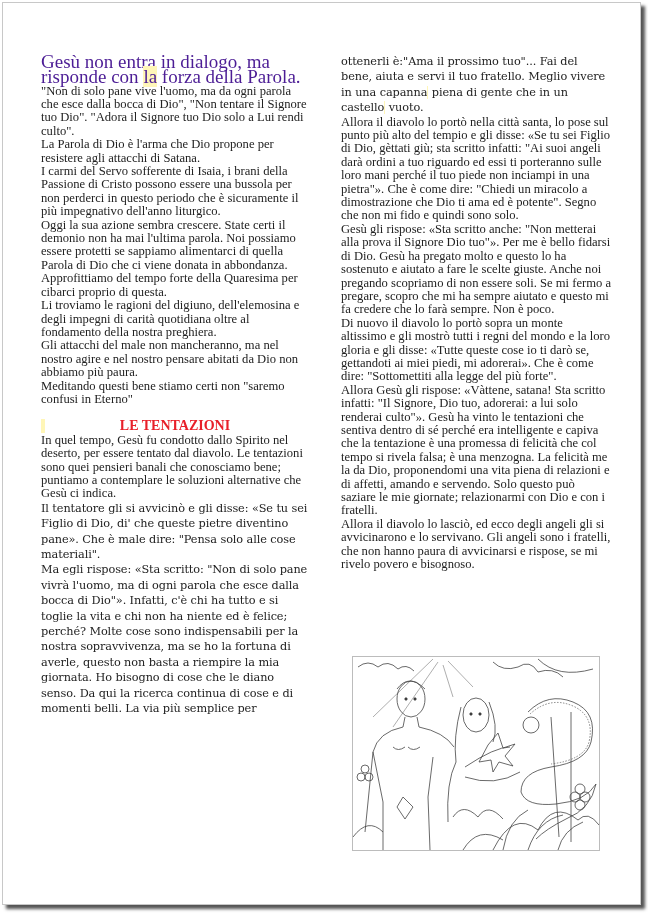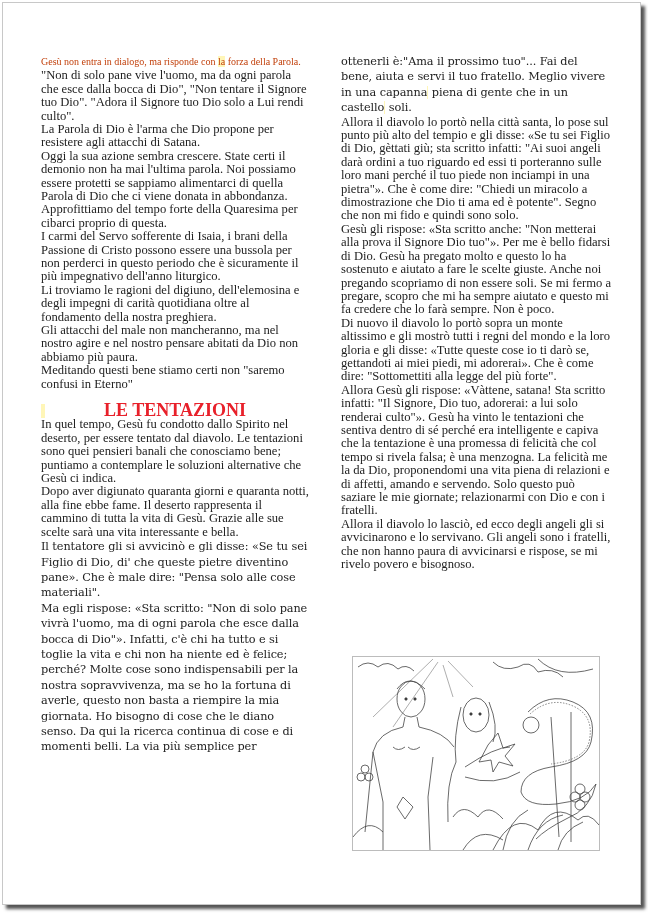--- a/index.html
+++ b/index.html
@@ -11,61 +11,60 @@
     }
     .col {
       position: absolute; top: 51px;
       font-family: "Liberation Serif", serif;
       font-size: 12.6px; line-height: 13.4px; color: #222222;
       text-align: left;
     }
     .col-left { left: 38px; width: 268px; }
     .col-right { left: 338px; width: 270px; }
     .col p { margin: 0; }
-    .big { font-size: 10px; line-height: 15.3px; color: #c2410c; }
+    .big { font-size: 19px; line-height: 15.3px; color: #4c1d95; }
     .serif2 { font-family: "DejaVu Serif", serif; font-size: 11.3px; line-height: 15.4px; color: #222; letter-spacing: -0.1px; }
     .hl { background: #fff6b8; }
     .heading {
       color: #e8202a; font-weight: bold; text-align: center;
-      font-family: "Liberation Serif", serif; font-size: 18px;
+      font-family: "Liberation Serif", serif; font-size: 14px;
       margin: 13px 0 1px 0; position: relative;
     }
     .heading .mark { position: absolute; left: 0; top: 0; width: 4px; height: 14px; background: #fff6b8; }
     .illustration {
       position: absolute; left: 349px; top: 653px; width: 246px; height: 193px;
       border: 1px solid #bcbcbc; background: #ffffff;
     }
     .illustration svg { width: 100%; height: 100%; display: block; }
   </style>
 </head>
 <body>
 
 <div class="page">
 
   <div class="col col-left">
     <p class="big"><span>Gesù non entra in dialogo, ma risponde con </span><span class="hl">la</span><span> forza della Parola.</span></p>
     <p>"Non di solo pane vive l'uomo, ma da ogni parola che esce dalla bocca di Dio", "Non tentare il Signore tuo Dio". "Adora il Signore tuo Dio solo a Lui rendi culto".</p>
     <p>La Parola di Dio è l'arma che Dio propone per resistere agli attacchi di Satana.</p>
+    <p>I carmi del Servo sofferente di Isaia, i brani della Passione di Cristo possono essere una bussola per non perderci in questo periodo che è sicuramente il più impegnativo dell'anno liturgico.</p>
     <p>Oggi la sua azione sembra crescere. State certi il demonio non ha mai l'ultima parola. Noi possiamo essere protetti se sappiamo alimentarci di quella Parola di Dio che ci viene donata in abbondanza. Approfittiamo del tempo forte della Quaresima per cibarci proprio di questa.</p>
-    <p>I carmi del Servo sofferente di Isaia, i brani della Passione di Cristo possono essere una bussola per non perderci in questo periodo che è sicuramente il più impegnativo dell'anno liturgico.</p>
     <p>Li troviamo le ragioni del digiuno, dell'elemosina e degli impegni di carità quotidiana oltre al fondamento della nostra preghiera.</p>
     <p>Gli attacchi del male non mancheranno, ma nel nostro agire e nel nostro pensare abitati da Dio non abbiamo più paura.</p>
     <p>Meditando questi bene stiamo certi non "saremo confusi in Eterno"</p>
     <div class="heading">
       <span class="mark"></span>
       <span>LE TENTAZIONI</span>
     </div>
     <p>In quel tempo, Gesù fu condotto dallo Spirito nel deserto, per essere tentato dal diavolo. Le tentazioni sono quei pensieri banali che conosciamo bene; puntiamo a contemplare le soluzioni alternative che Gesù ci indica.</p>
-    <p>Dopo aver digiunato quaranta giorni e quaranta notti, alla fine ebbe fame. Il deserto rappresenta il cammino di tutta la vita di Gesù. Grazie alle sue scelte sarà una vita interessante e bella.</p>
     <p class="serif2">Il tentatore gli si avvicinò e gli disse: «Se tu sei Figlio di Dio, di' che queste pietre diventino pane». Che è male dire: "Pensa solo alle cose materiali".</p>
     <p class="serif2">Ma egli rispose: «Sta scritto: "Non di solo pane vivrà l'uomo, ma di ogni parola che esce dalla bocca di Dio"». Infatti, c'è chi ha tutto e si toglie la vita e chi non ha niente ed è felice; perché? Molte cose sono indispensabili per la nostra sopravvivenza, ma se ho la fortuna di averle, questo non basta a riempire la mia giornata. Ho bisogno di cose che le diano senso. Da qui la ricerca continua di cose e di momenti belli. La via più semplice per</p>
   </div>
 
   <div class="col col-right">
-    <p class="serif2"><span>ottenerli è:"Ama il prossimo tuo"... Fai del bene, aiuta e servi il tuo fratello. Meglio vivere in una capanna</span><span class="hl"> </span><span> piena di gente che in un castello</span><span class="hl"> </span><span> soli.</span></p>
+    <p class="serif2"><span>ottenerli è:"Ama il prossimo tuo"... Fai del bene, aiuta e servi il tuo fratello. Meglio vivere in una capanna</span><span class="hl"> </span><span> piena di gente che in un castello</span><span class="hl"> </span><span> vuoto.</span></p>
     <p>Allora il diavolo lo portò nella città santa, lo pose sul punto più alto del tempio e gli disse: «Se tu sei Figlio di Dio, gèttati giù; sta scritto infatti: "Ai suoi angeli darà ordini a tuo riguardo ed essi ti porteranno sulle loro mani perché il tuo piede non inciampi in una pietra"». Che è come dire: "Chiedi un miracolo a dimostrazione che Dio ti ama ed è potente". Segno che non mi fido e quindi sono solo.</p>
     <p>Gesù gli rispose: «Sta scritto anche: "Non metterai alla prova il Signore Dio tuo"». Per me è bello fidarsi di Dio. Gesù ha pregato molto e questo lo ha sostenuto e aiutato a fare le scelte giuste. Anche noi pregando scopriamo di non essere soli. Se mi fermo a pregare, scopro che mi ha sempre aiutato e questo mi fa credere che lo farà sempre. Non è poco.</p>
     <p>Di nuovo il diavolo lo portò sopra un monte altissimo e gli mostrò tutti i regni del mondo e la loro gloria e gli disse: «Tutte queste cose io ti darò se, gettandoti ai miei piedi, mi adorerai». Che è come dire: "Sottomettiti alla legge del più forte".</p>
     <p>Allora Gesù gli rispose: «Vàttene, satana! Sta scritto infatti: "Il Signore, Dio tuo, adorerai: a lui solo renderai culto"». Gesù ha vinto le tentazioni che sentiva dentro di sé perché era intelligente e capiva che la tentazione è una promessa di felicità che col tempo si rivela falsa; è una menzogna. La felicità me la da Dio, proponendomi una vita piena di relazioni e di affetti, amando e servendo. Solo questo può saziare le mie giornate; relazionarmi con Dio e con i fratelli.</p>
     <p>Allora il diavolo lo lasciò, ed ecco degli angeli gli si avvicinarono e lo servivano. Gli angeli sono i fratelli, che non hanno paura di avvicinarsi e rispose, se mi rivelo povero e bisognoso.</p>
   </div>
 
   <div class="illustration">
     <svg viewBox="0 0 246 193" fill="none" stroke="#444" stroke-width="0.8">
 

